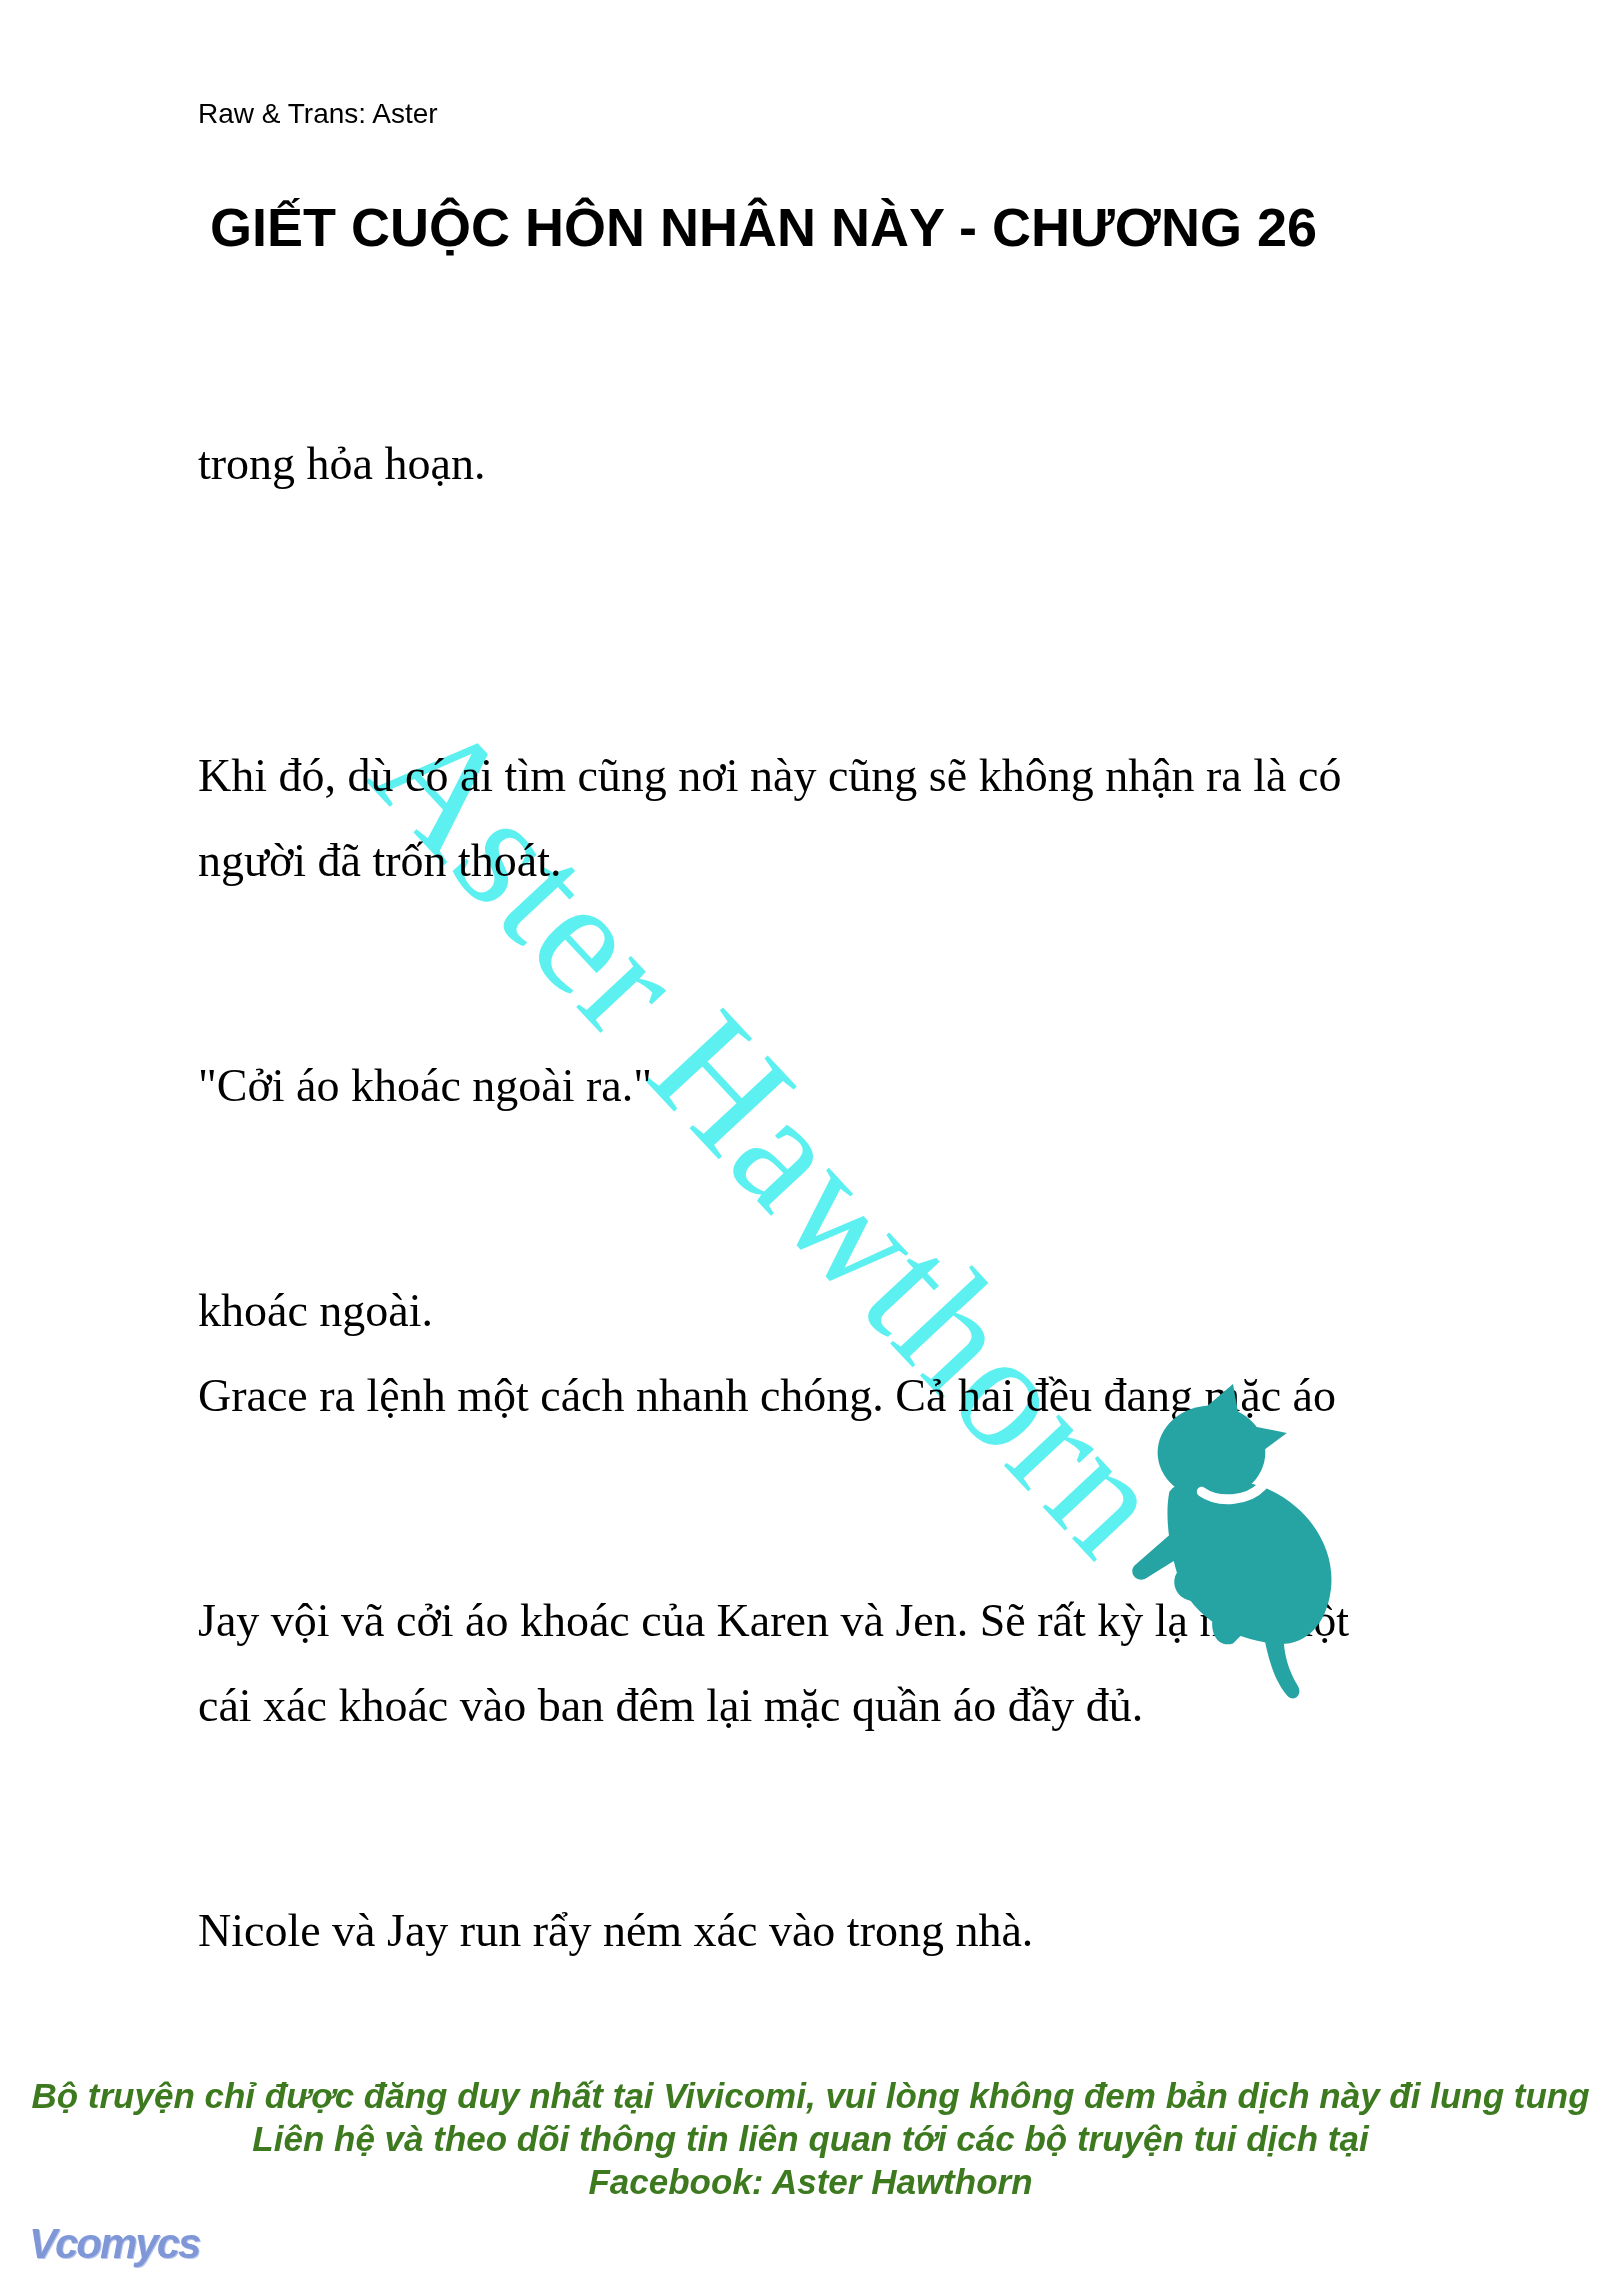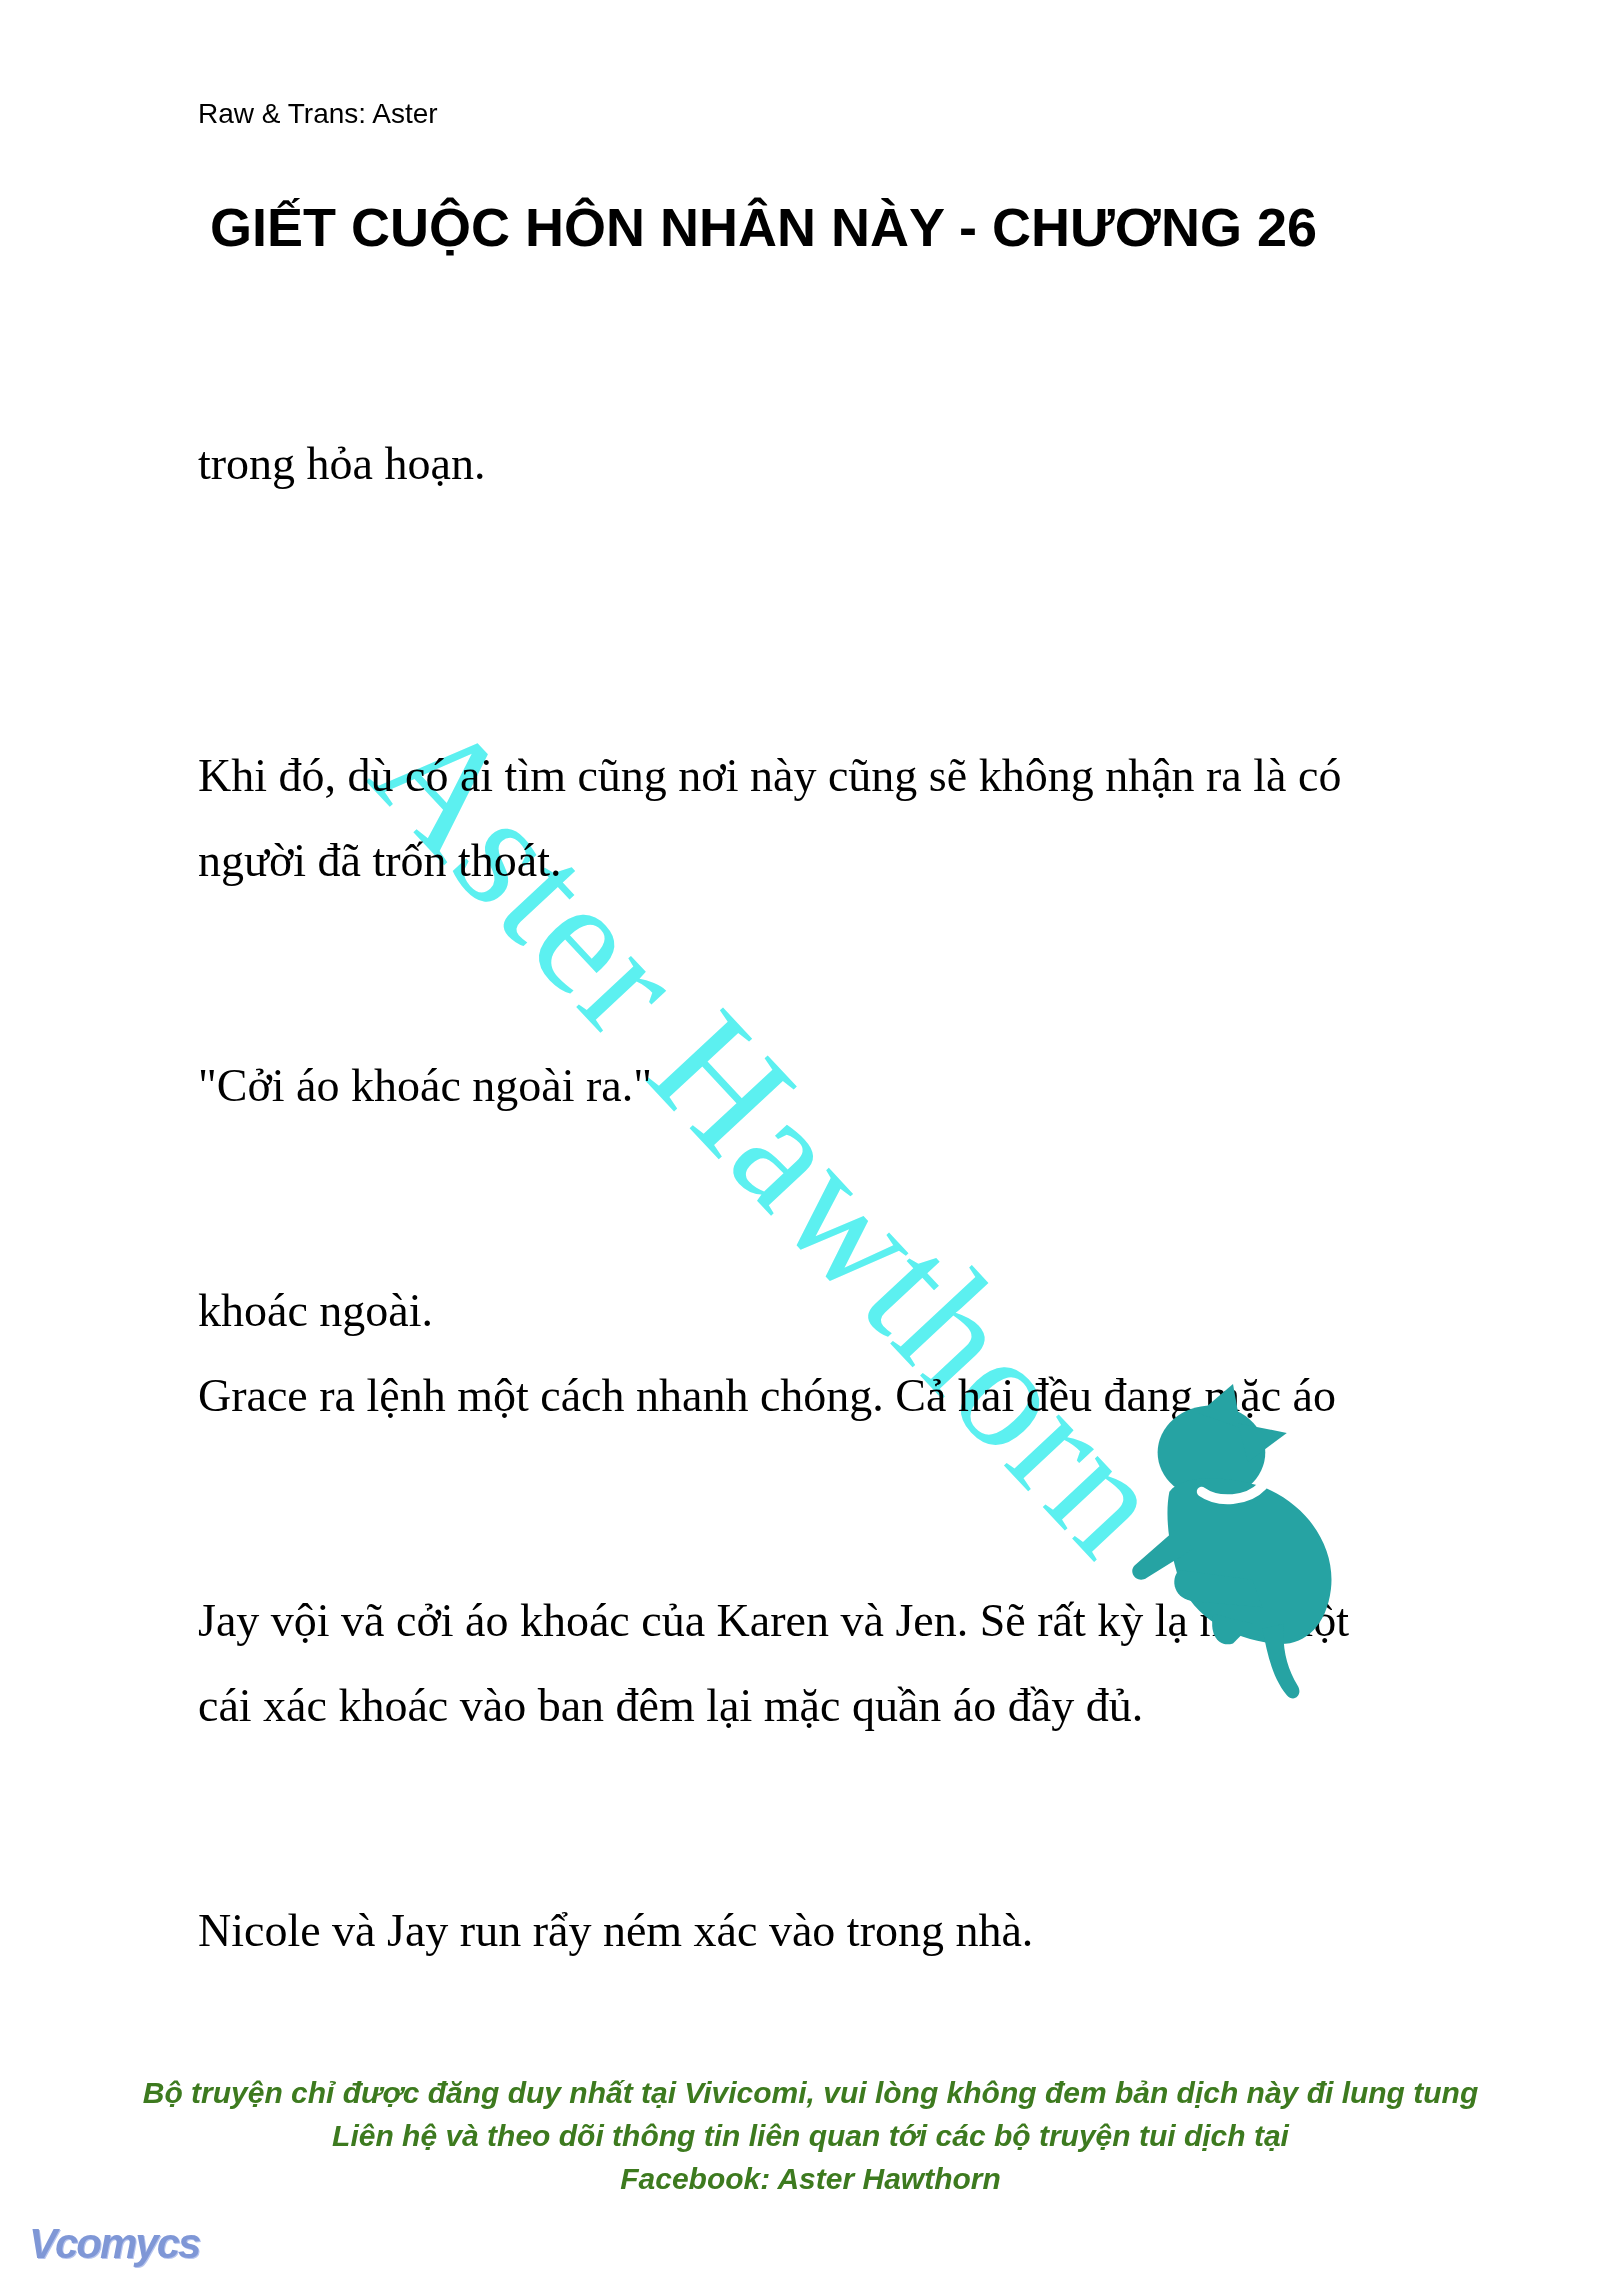--- a/index.html
+++ b/index.html
@@ -22,21 +22,21 @@
   .watermark {
     position: absolute; left: 221px; top: 941px;
     font-family: "Liberation Serif", serif; font-size: 163px; color: #5cf0f0;
     transform-origin: 0 0; transform: rotate(47deg) translate(-19.6px, -363px);
     white-space: nowrap; z-index: 2; letter-spacing: 2px;
   }
   .cat { position: absolute; left: 1125px; top: 1384px; width: 216px; height: 323px; z-index: 4; }
   .footer-line {
     position: absolute; left: 0; width: 1621px; text-align: center;
     font-family: "Liberation Sans", sans-serif; font-weight: bold; font-style: italic;
-    font-size: 30px; color: #3d7a1f;
+    font-size: 35px; color: #3d7a1f;
   }
   .logo {
     position: absolute; left: 29px; top: 2220px; width: 225px; height: 69px;
   }
   .logo-text {
     position: absolute; left: 0; top: 0;
     font-family: "Liberation Sans", sans-serif; font-weight: bold; font-style: italic;
     font-size: 42px; color: #7f97d6; letter-spacing: -2px;
     text-shadow: 1px 1px 0 #b6c4ee;
   }

